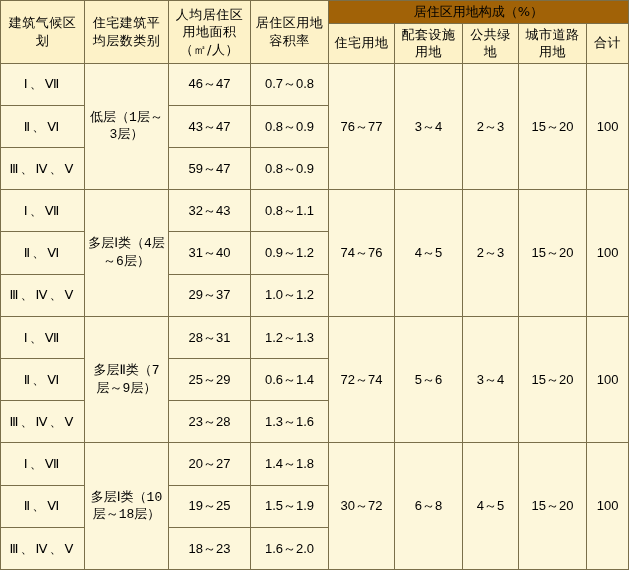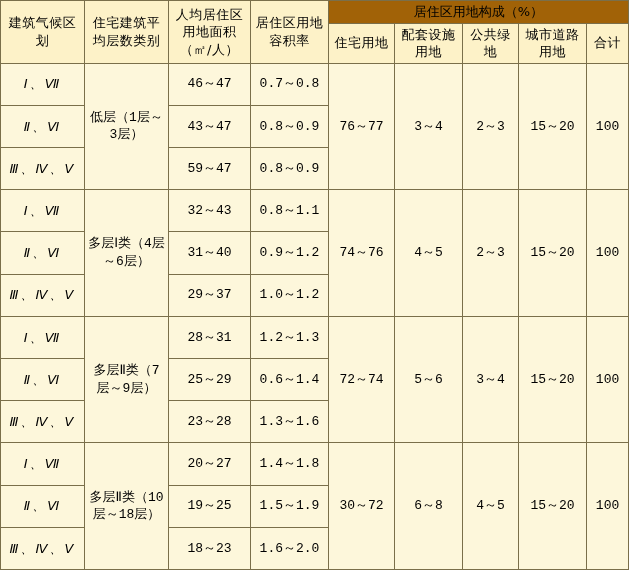--- a/index.html
+++ b/index.html
@@ -39,30 +39,29 @@
     background: #fdf2c8;
     font-size: 13px;
     letter-spacing: 0.5px;
   }
   .hdr-top {
     background: #a16207;
   }
   .cell-climate {
     font-size: 14px;
     letter-spacing: 2px;
-    font-style: italic;
   }
   .cell-floor {
     font-size: 13px;
     line-height: 1.5;
     font-family: Liberation Mono, monospace;
   }
   .cell-num {
     font-size: 13px;
-    font-family: Liberation Mono, monospace;
+    font-family: Liberation Sans, sans-serif;
   }
   col.c0 { width: 84px; }
   col.c1 { width: 84px; }
   col.c2 { width: 82px; }
   col.c3 { width: 78px; }
   col.c4 { width: 66px; }
   col.c5 { width: 68px; }
   col.c6 { width: 56px; }
   col.c7 { width: 68px; }
   col.c8 { width: 42px; }
@@ -162,21 +161,21 @@
       <td class="cell-num">0.6～1.4</td>
     </tr>
     <tr>
       <td class="cell-climate">Ⅲ、Ⅳ、Ⅴ</td>
       <td class="cell-num">23～28</td>
       <td class="cell-num">1.3～1.6</td>
     </tr>
 
     <tr>
       <td class="cell-climate">Ⅰ、Ⅶ</td>
-      <td class="cell-floor" rowspan="3">多层Ⅱ类（10层～18层）</td>
+      <td class="cell-floor" rowspan="3">多层Ⅰ类（10层～18层）</td>
       <td class="cell-num">20～27</td>
       <td class="cell-num">1.4～1.8</td>
       <td class="cell-num" rowspan="3">30～72</td>
       <td class="cell-num" rowspan="3">6～8</td>
       <td class="cell-num" rowspan="3">4～5</td>
       <td class="cell-num" rowspan="3">15～20</td>
       <td class="cell-num" rowspan="3">100</td>
     </tr>
     <tr>
       <td class="cell-climate">Ⅱ、Ⅵ</td>

